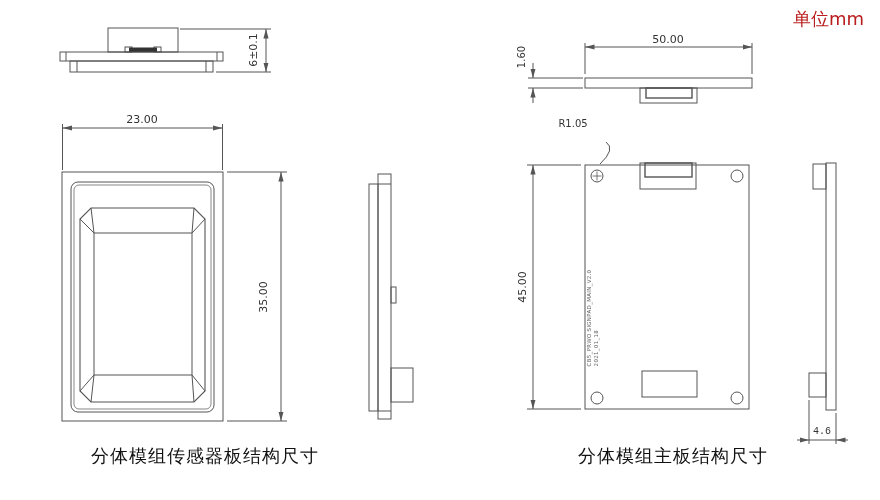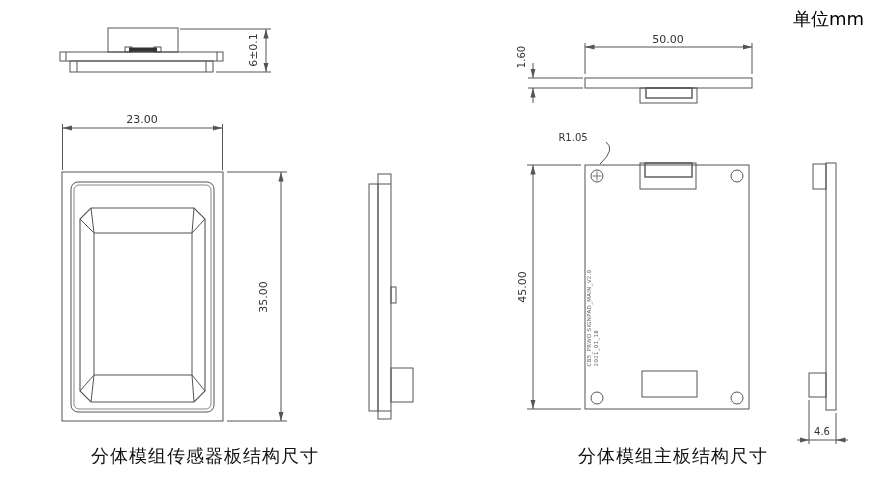--- a/index.html
+++ b/index.html
@@ -5,21 +5,21 @@
   html,body{margin:0;padding:0;background:#fff;}
   #canvas{position:relative;width:880px;height:500px;background:#ffffff;overflow:hidden;
           font-family:"DejaVu Sans","Liberation Sans",sans-serif;}
   svg{position:absolute;left:0;top:0;}
   .lbl{position:absolute;color:#333;font-size:11px;white-space:nowrap;
        transform:translate(-50%,-50%);line-height:1;}
   .lbl.rot{transform:translate(-50%,-50%) rotate(-90deg);}
   .lbl.small{font-size:10px;}
   .caption{position:absolute;top:444px;width:300px;text-align:center;color:#111;
            font-size:18px;letter-spacing:1px;}
-  .unit{position:absolute;top:7px;right:16px;color:#000000;font-size:18px;}
+  .unit{position:absolute;top:7px;right:16px;color:#b91c1c;font-size:18px;}
   .silk{position:absolute;left:593px;top:318px;color:#666;font-size:5.5px;
         line-height:7px;white-space:nowrap;letter-spacing:.3px;
         transform:translate(-50%,-50%) rotate(-90deg);}
 </style>
 </head>
 <body>
 
 <div id="canvas">
 
   <svg width="880" height="500" viewBox="0 0 880 500">
@@ -102,22 +102,22 @@
 
   <div class="unit">单位mm</div>
 
   <div class="lbl" style="left:142px;top:119px;text-align:center;">23.00</div>
   <div class="lbl rot" style="left:263px;top:297px;">35.00</div>
   <div class="lbl rot" style="left:253px;top:50px;">6±0.1</div>
 
   <div class="lbl" style="left:668px;top:39px;">50.00</div>
   <div class="lbl rot small" style="left:522px;top:57px;">1.60</div>
   <div class="lbl rot" style="left:522px;top:287px;">45.00</div>
-  <div class="lbl small" style="left:573px;top:138px;">R1.05</div>
-  <div class="lbl small" style="left:822px;top:432px;">4.6</div>
+  <div class="lbl small" style="left:573px;top:124px;">R1.05</div>
+  <div class="lbl small" style="left:822px;top:432px;font-family:Liberation Mono, monospace;">4.6</div>
 
   <div class="silk">
     <div>CB5_PRWO SIGNPAD_MAIN_V2.0</div>
     <div>2021_01_18</div>
   </div>
 
   <div class="caption" style="left:55px;">分体模组传感器板结构尺寸</div>
   <div class="caption" style="left:523px;">分体模组主板结构尺寸</div>
 </div>
 

